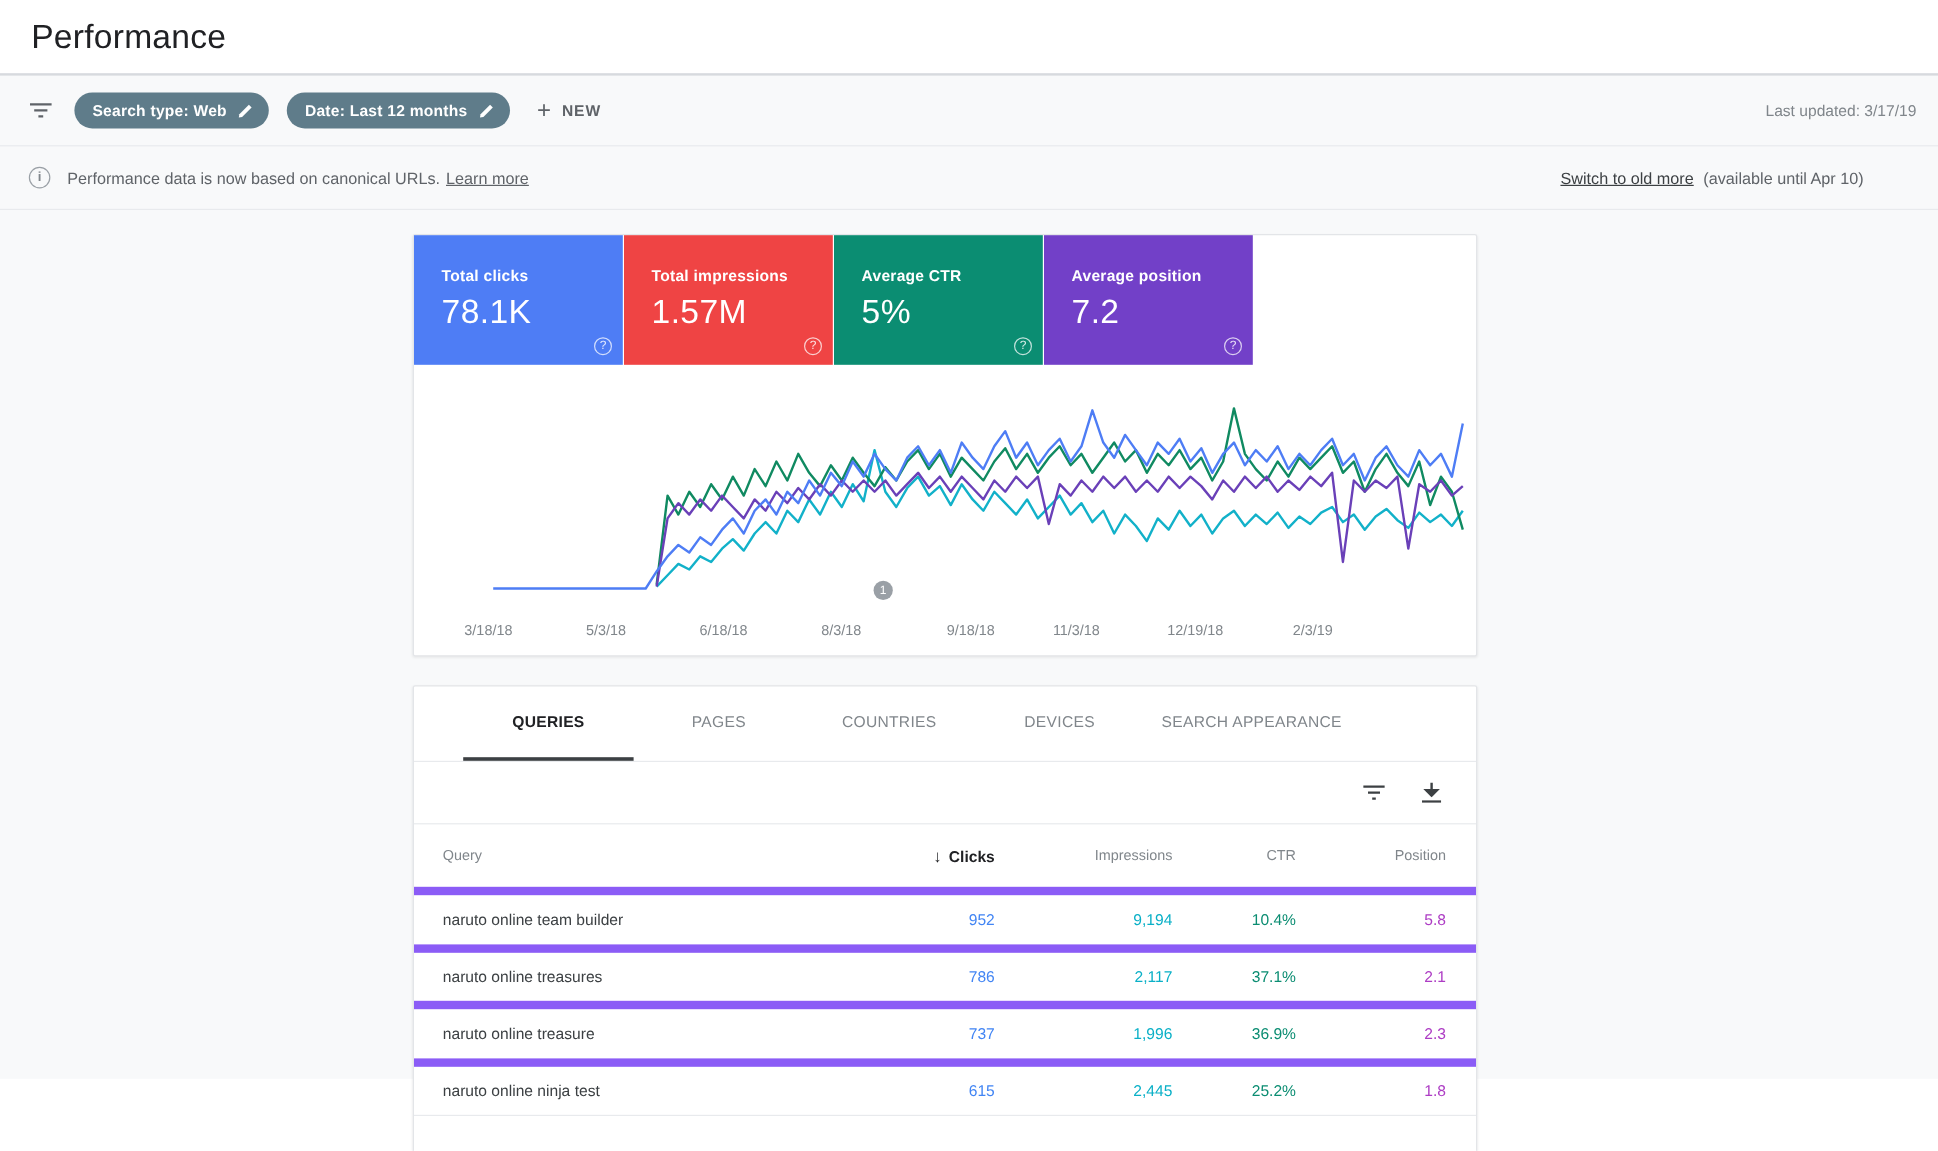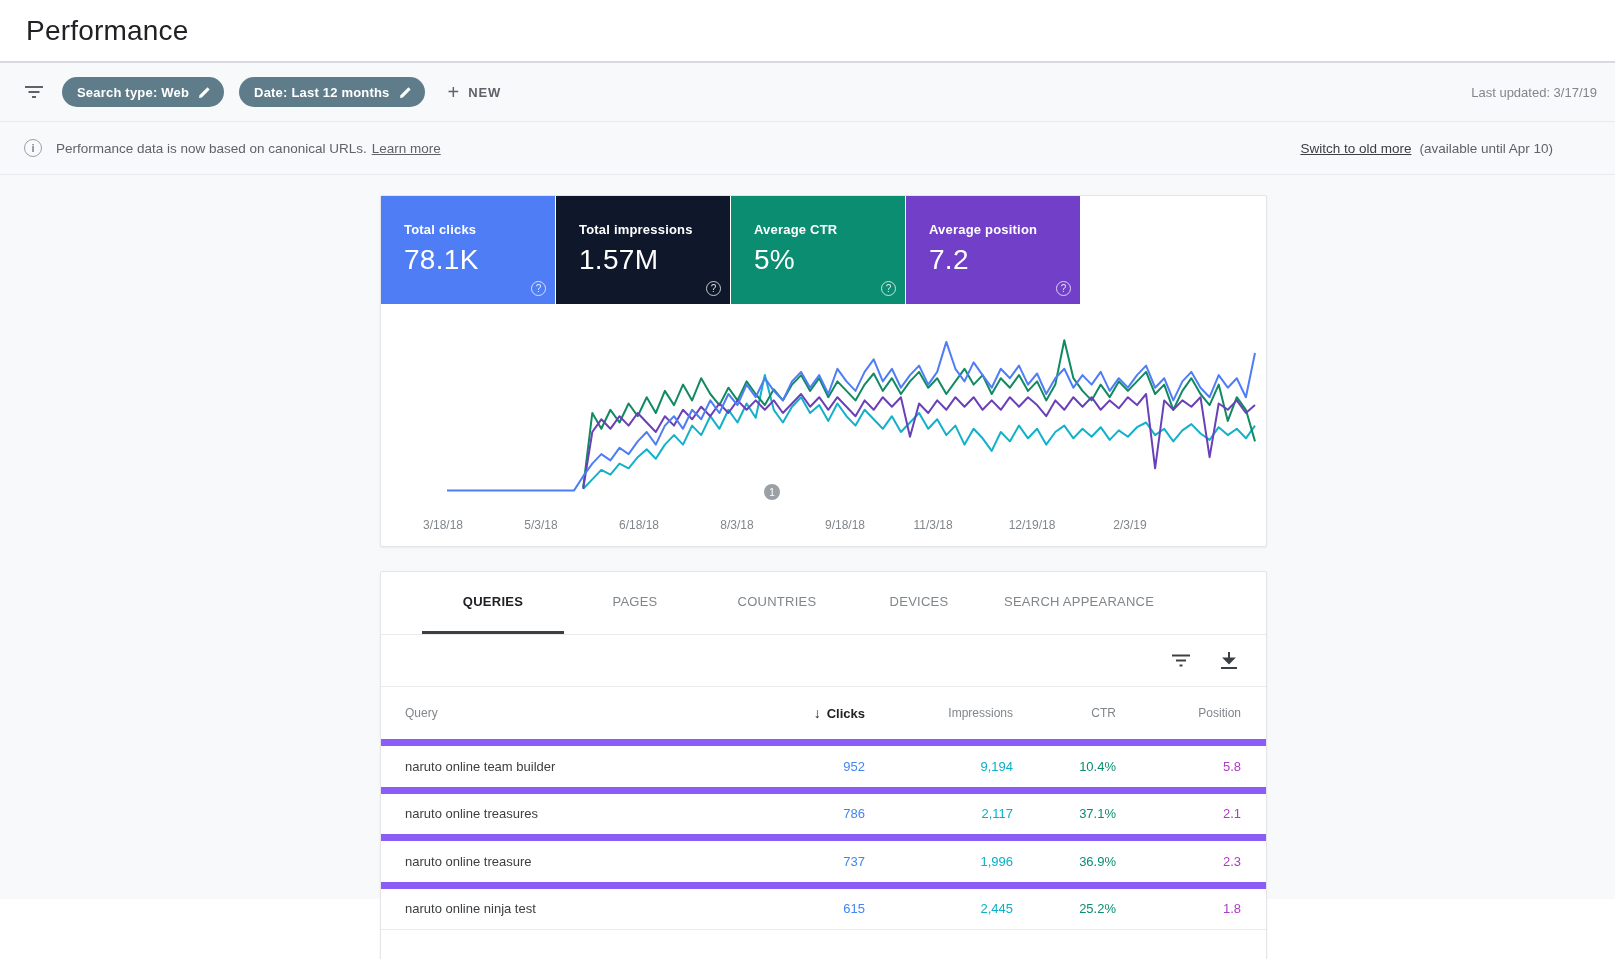--- a/index.html
+++ b/index.html
@@ -29,21 +29,21 @@
   .info-icon { width:18px; height:18px; border:1.5px solid #9aa0a6; border-radius:50%;
     color:#80868b; font-size:11px; display:flex; align-items:center; justify-content:center;
     margin-right:14px; font-weight:700; flex:none; }
   .banner .msg { color:#5f6368; }
   .banner a.learn { color:#5f6368; text-decoration:underline; margin-left:5px; cursor:pointer; }
   .banner-right { margin-left:auto; display:flex; align-items:center; }
   .banner-right .switch { color:#3c4043; text-decoration:underline; cursor:pointer; }
   .banner-right .note { margin-left:8px; color:#5f6368; }
 
   
-  .content { background:#f8f9fa; height:724px; padding-top:20px;padding-left:36px; }
+  .content { background:#f8f9fa; height:724px; padding-top:20px; }
   .card { width:887px; margin-left:344px; background:#fff; border:1px solid #e3e5e8;
     border-radius:2px; box-shadow:0 1px 2px rgba(60,64,67,.08); }
 
   
   .summary-card { height:352px; position:relative; }
   .metric-row { display:flex; height:108px; }
   .metric { width:174px; height:108px; margin-right:1px; position:relative; padding:26px 0 0 23px;
     color:#fff; cursor:pointer; }
   .metric .m-label { font-size:13px; font-weight:700; letter-spacing:.2px; }
   .metric .m-value { font-size:28px; font-weight:400; margin-top:7px; letter-spacing:.3px; }
@@ -136,21 +136,21 @@
 
 <div class="content">
 
   <div class="card summary-card">
     <div class="metric-row">
       <div class="metric" style="background-color: rgb(78, 125, 245);">
         <div class="m-label">Total clicks</div>
         <div class="m-value">78.1K</div>
         <span class="help-badge">?</span>
       </div>
-      <div class="metric" style="background-color: #0f172a;">
+      <div class="metric" style="background-color: #ef4444;">
         <div class="m-label">Total impressions</div>
         <div class="m-value">1.57M</div>
         <span class="help-badge">?</span>
       </div>
       <div class="metric" style="background-color: rgb(11, 141, 114);">
         <div class="m-label">Average CTR</div>
         <div class="m-value">5%</div>
         <span class="help-badge">?</span>
       </div>
       <div class="metric" style="background-color: rgb(114, 64, 200);">

